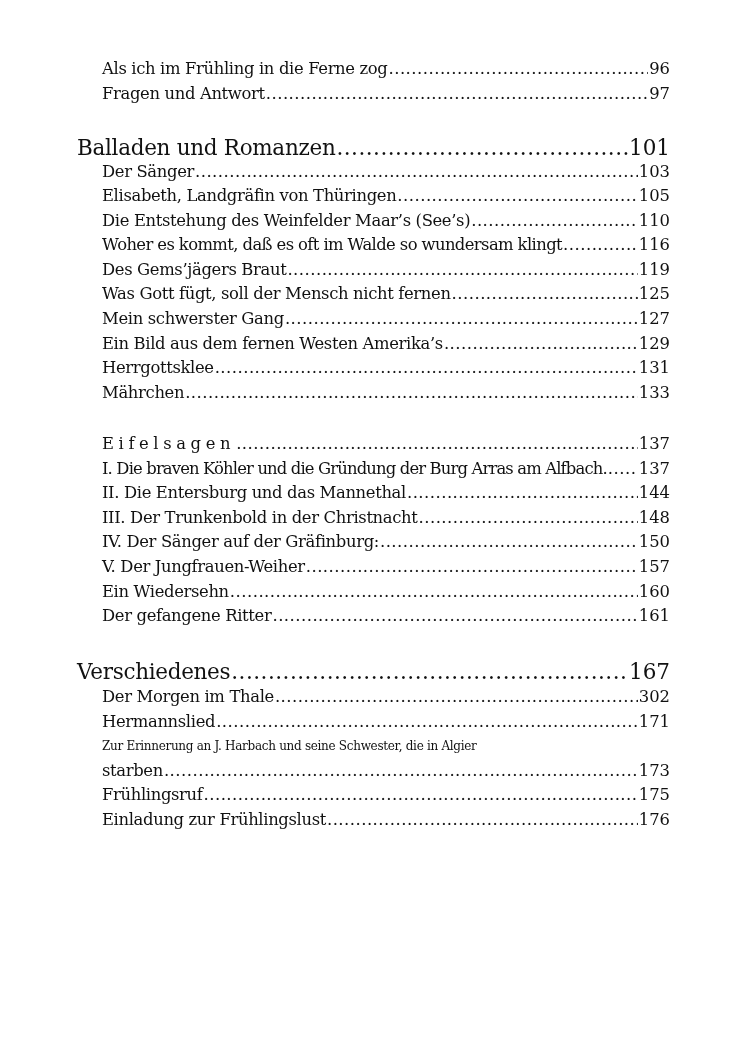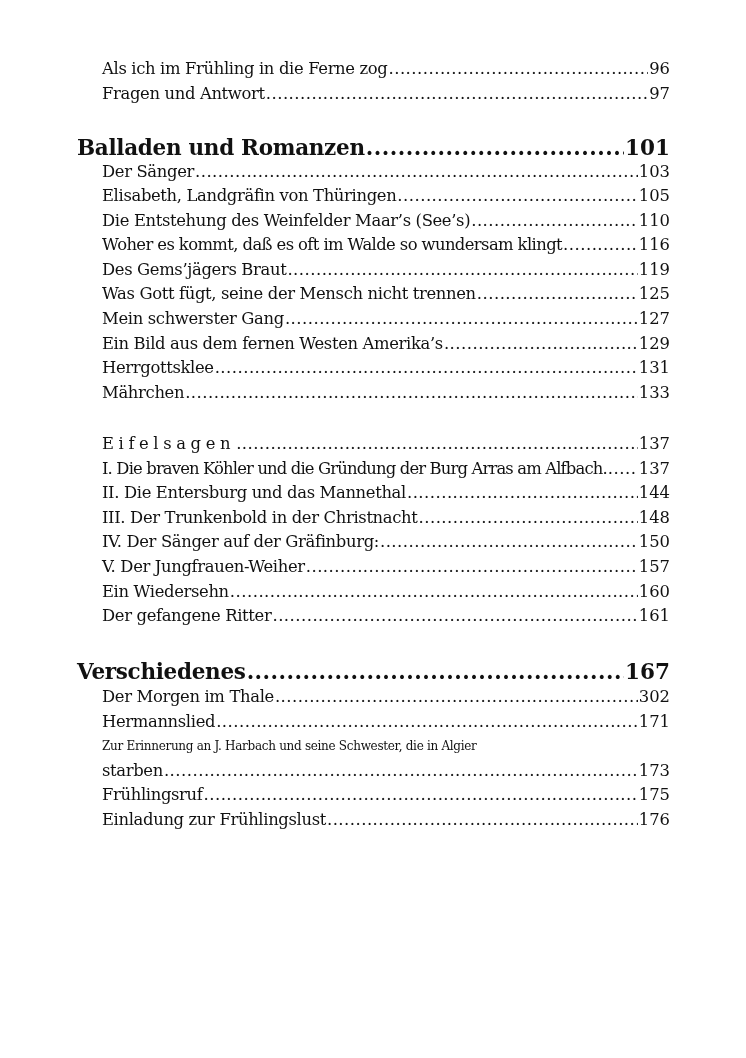--- a/index.html
+++ b/index.html
@@ -35,21 +35,20 @@
       font-size: 16.4px;
       height: 24px;
       line-height: 24px;
     }
     .toc-row.section {
       left: 77px;
       width: 593px;
       font-size: 21.5px;
       height: 30px;
       line-height: 30px;
-      font-weight: bold;
     }
     .toc-title {
       flex: 0 0 auto;
       letter-spacing: -0.35px;
     }
     .toc-row.section .toc-title { letter-spacing: -0.3px; }
     .toc-title.spaced { letter-spacing: 4.6px; }
     .toc-leader {
       flex: 1 1 auto;
       overflow: hidden;
@@ -114,21 +113,21 @@
     <span class="toc-title" style="letter-spacing:-0.6px">Woher es kommt, daß es oft im Walde so wundersam klingt</span>
     <span class="toc-leader"></span>
     <span class="toc-page">116</span>
   </div>
   <div class="toc-row sub" style="top:258px">
     <span class="toc-title">Des Gems’jägers Braut</span>
     <span class="toc-leader"></span>
     <span class="toc-page">119</span>
   </div>
   <div class="toc-row sub" style="top:282px">
-    <span class="toc-title">Was Gott fügt, seine der Mensch nicht trennen</span>
+    <span class="toc-title">Was Gott fügt, soll der Mensch nicht fernen</span>
     <span class="toc-leader"></span>
     <span class="toc-page">125</span>
   </div>
   <div class="toc-row sub" style="top:307px">
     <span class="toc-title">Mein schwerster Gang</span>
     <span class="toc-leader"></span>
     <span class="toc-page">127</span>
   </div>
   <div class="toc-row sub" style="top:332px">
     <span class="toc-title">Ein Bild aus dem fernen Westen Amerika’s</span>

